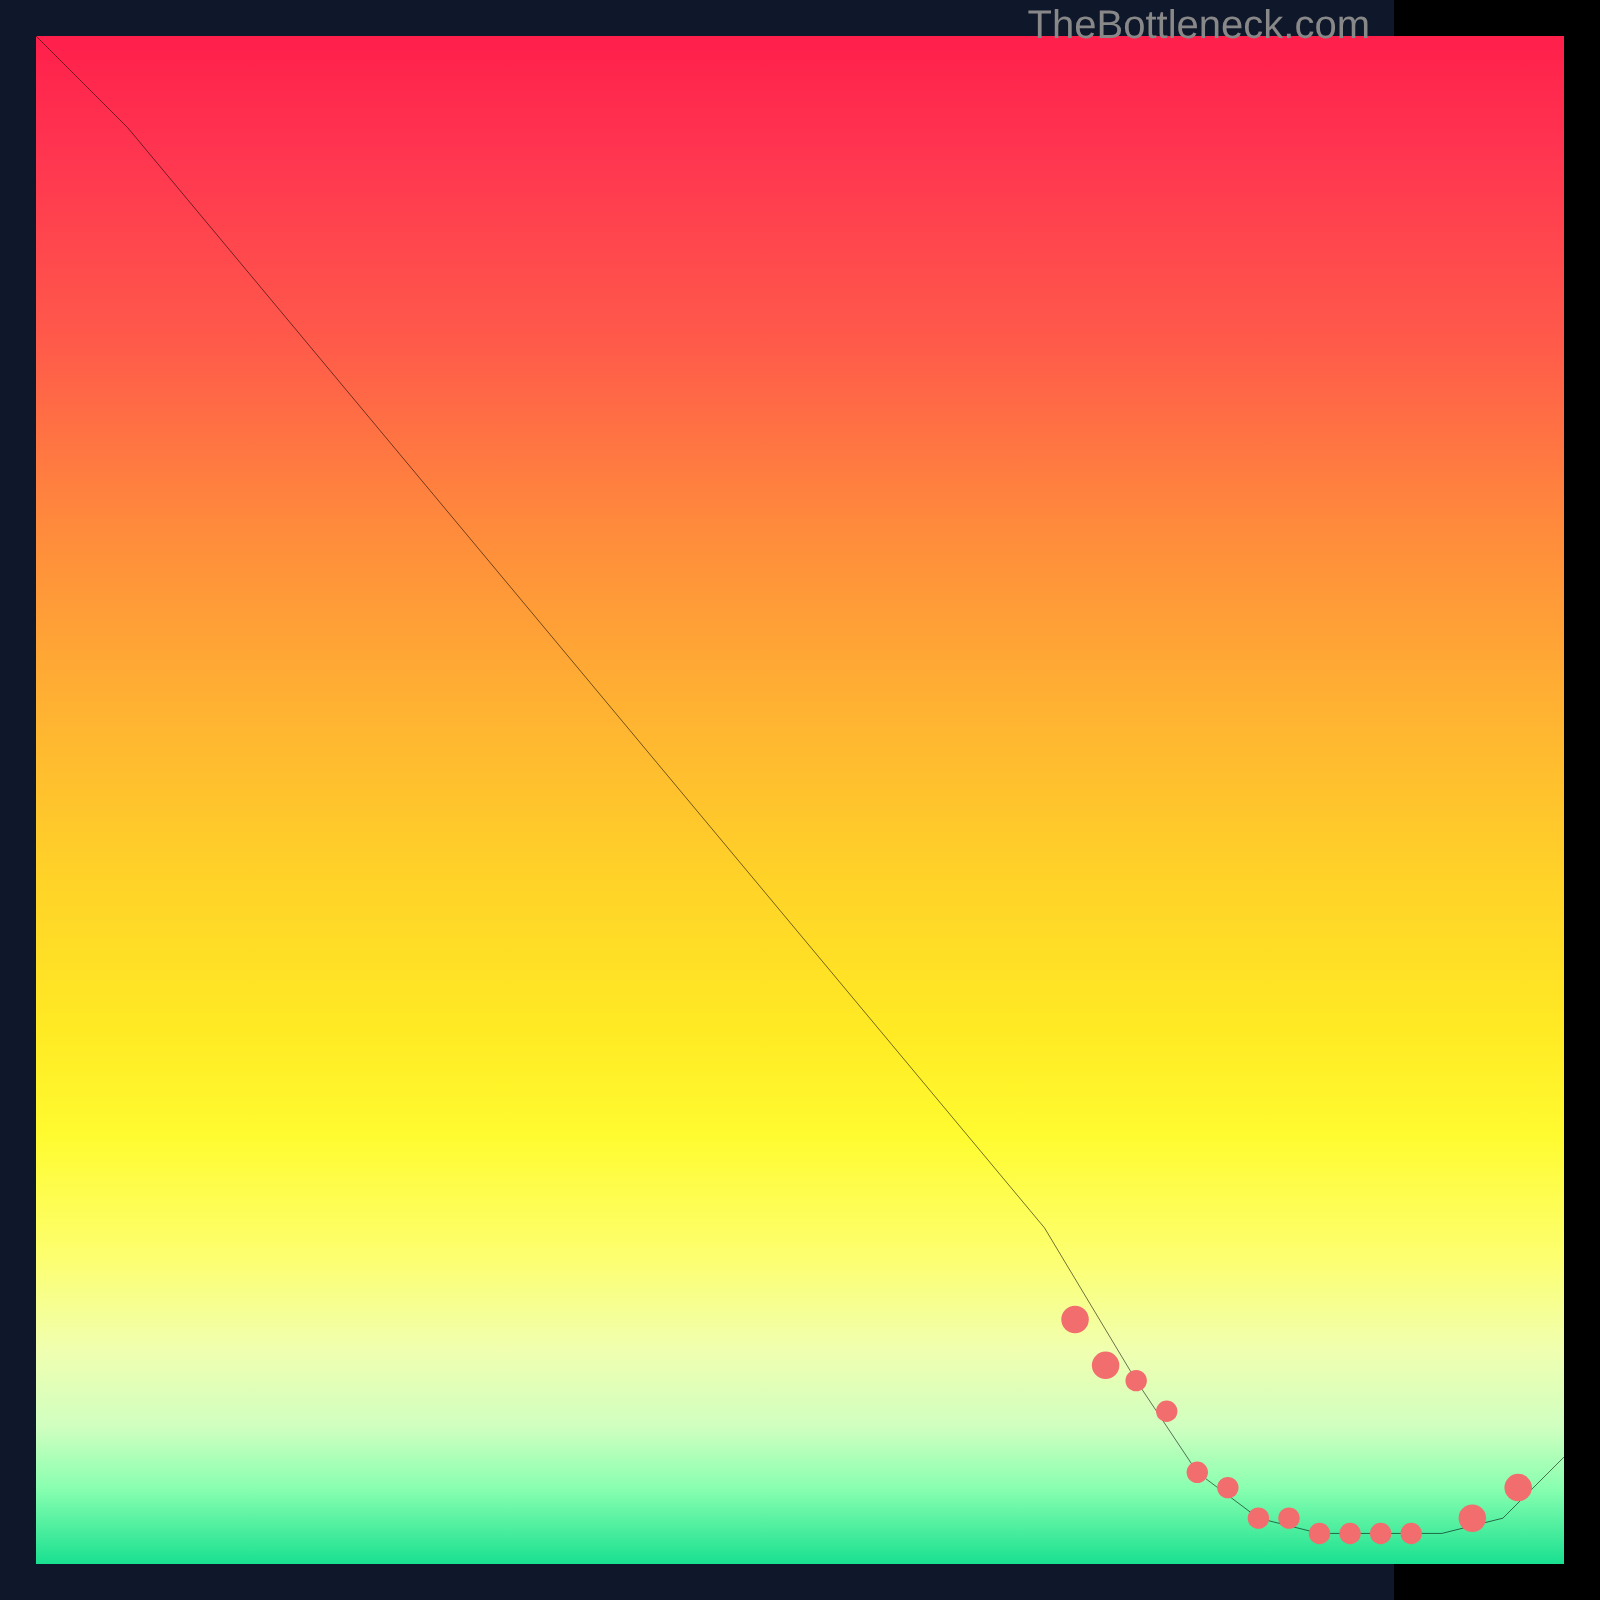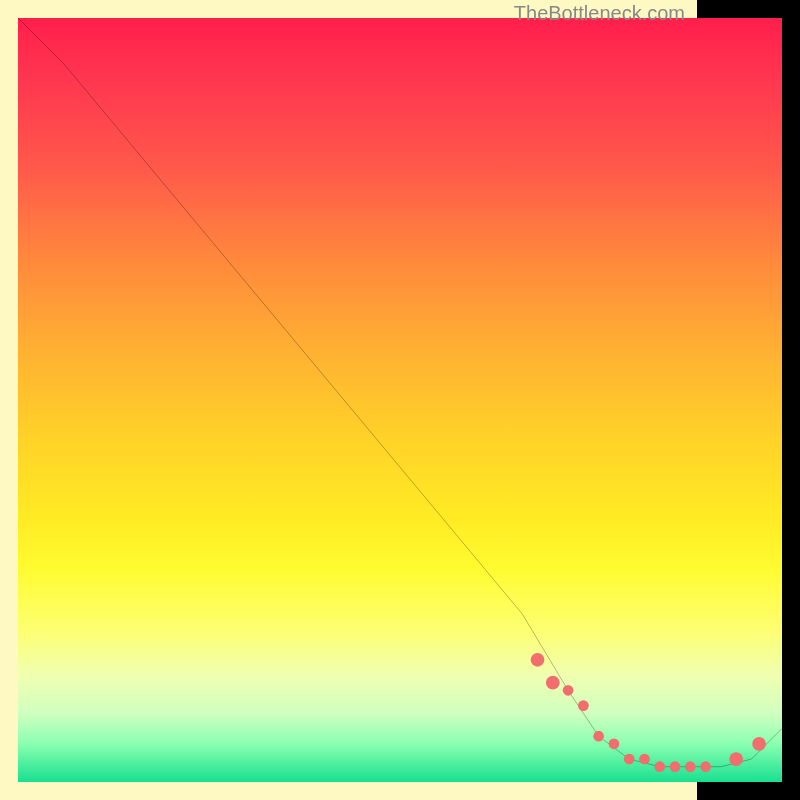--- a/index.html
+++ b/index.html
@@ -8,21 +8,21 @@
     background: #000;
     width: 800px;
     height: 800px;
     overflow: hidden;
     font-family: Arial, sans-serif;
   }
   .container {
     width: 697px;
     height: 800px;
     position: relative;
-    background: #fef9c3;
+    background: #0f172a;
   }
   .watermark {
     position: absolute;
     top: 2px;
     right: 12px;
     color: #888;
     font-size: 20px;
     z-index: 10;
   }
   .plot-area {

